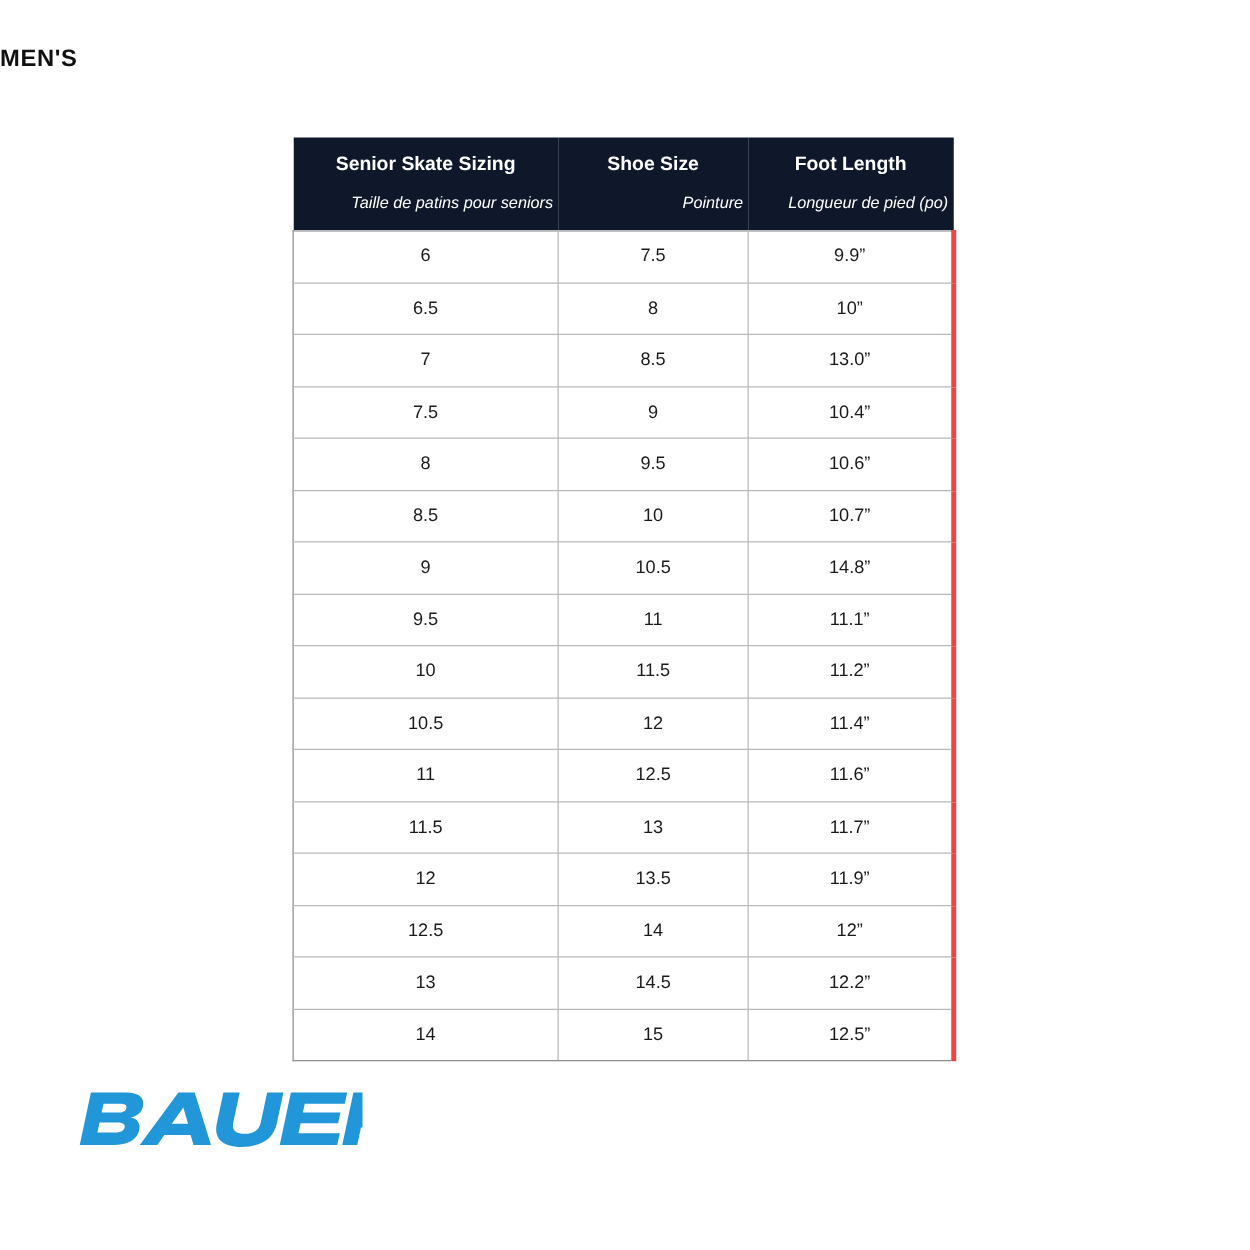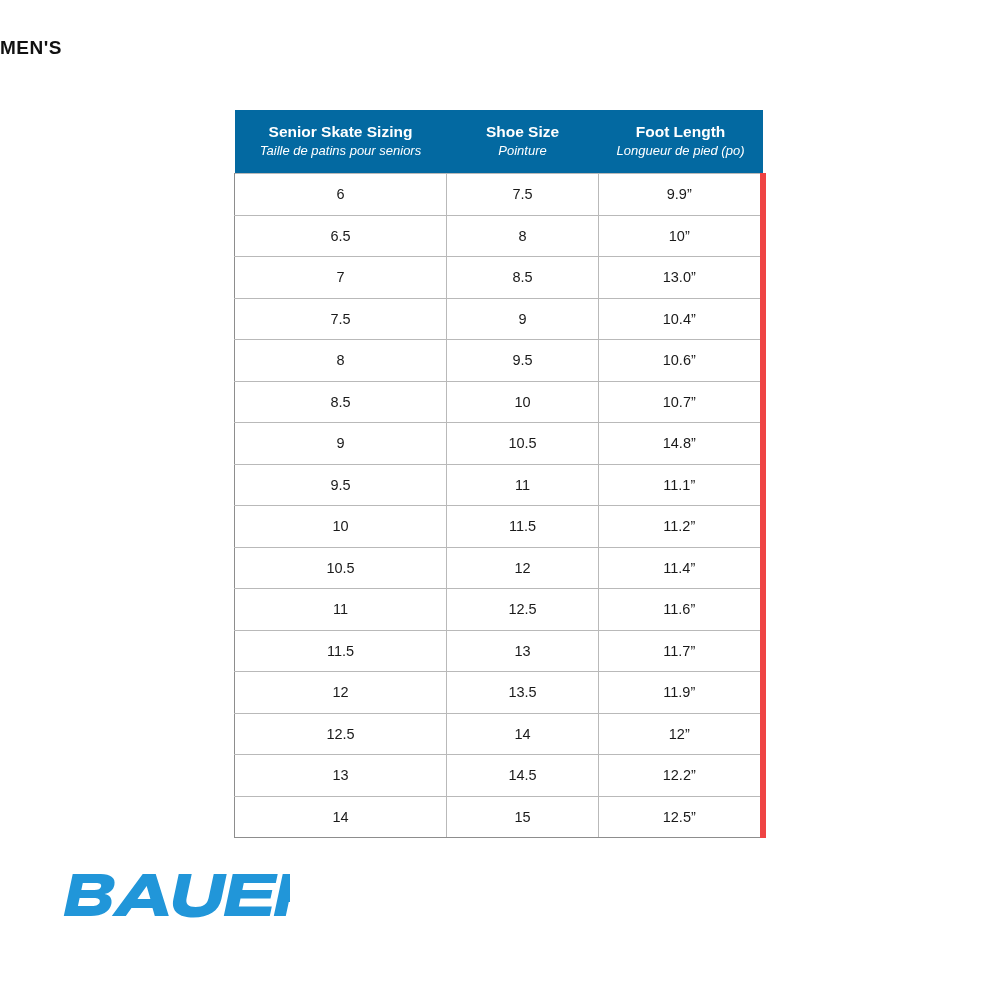--- a/index.html
+++ b/index.html
@@ -50,58 +50,59 @@
   table.size-table {
     border-collapse: collapse;
     width: 528px;
     table-layout: fixed;
   }
   table.size-table col.c0 { width: 212px; }
   table.size-table col.c1 { width: 152px; }
   table.size-table col.c2 { width: 164px; }
 
   table.size-table thead th {
-    background: #0369a1;
+    background: #0f172a;
     color: #ffffff;
     padding: 12px 4px 13px 4px;
     text-align: center;
     vertical-align: middle;
     border: none;
   }
   .th-en {
     font-size: 15.5px;
     font-weight: bold;
     line-height: 1.3;
     display: block;
   }
   .th-fr {
     font-size: 13px;
     font-style: italic;
     font-weight: normal;
     line-height: 1.3;
     display: block;
-    margin-top: 1px;
+    margin-top: 12px;
+    text-align: right;
   }
   table.size-table tbody td {
     border: 1px solid #b9b9b9;
     border-top: none;
     text-align: center;
     font-size: 14.5px;
     height: 40.5px;
     color: #1a1a1a;
     padding: 0;
   }
   table.size-table tbody tr:first-child td {
     border-top: 1px solid #b9b9b9;
   }
   table.size-table tbody td.first {
     border-left: 1px solid #8d8d8d;
   }
   table.size-table tbody td.last {
-    border-right: 6px solid #ef4444;
+    border-right: 4px solid #ef4444;
   }
   table.size-table tbody tr:last-child td {
     border-bottom: 1px solid #8d8d8d;
   }
 
   .logo {
     position: absolute;
     left: 60px;
     top: 868px;
     width: 230px;

